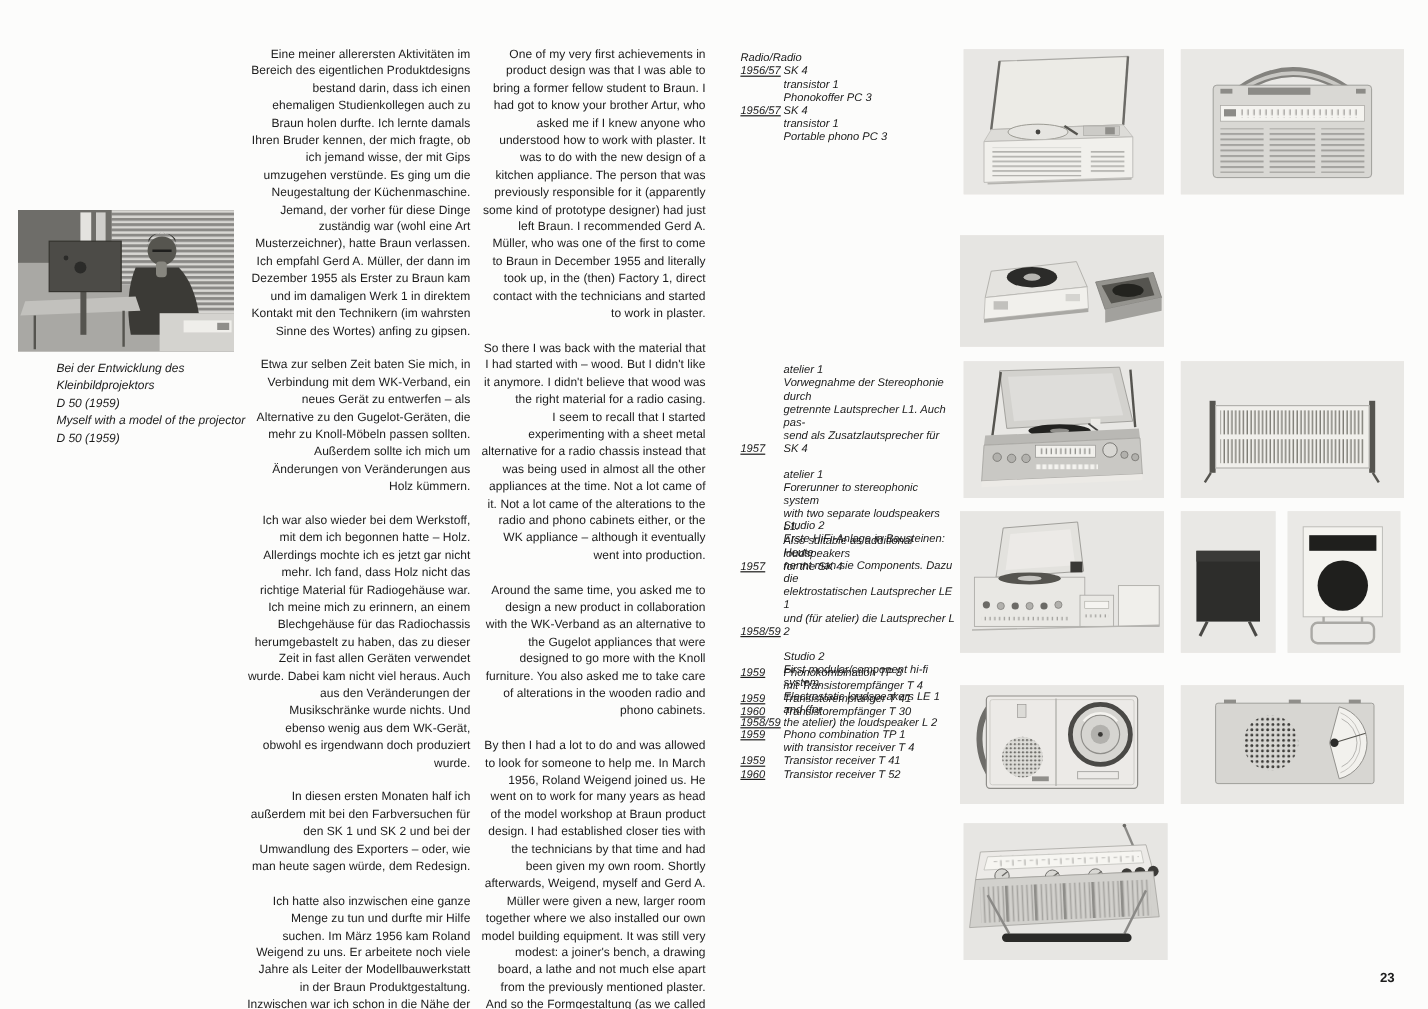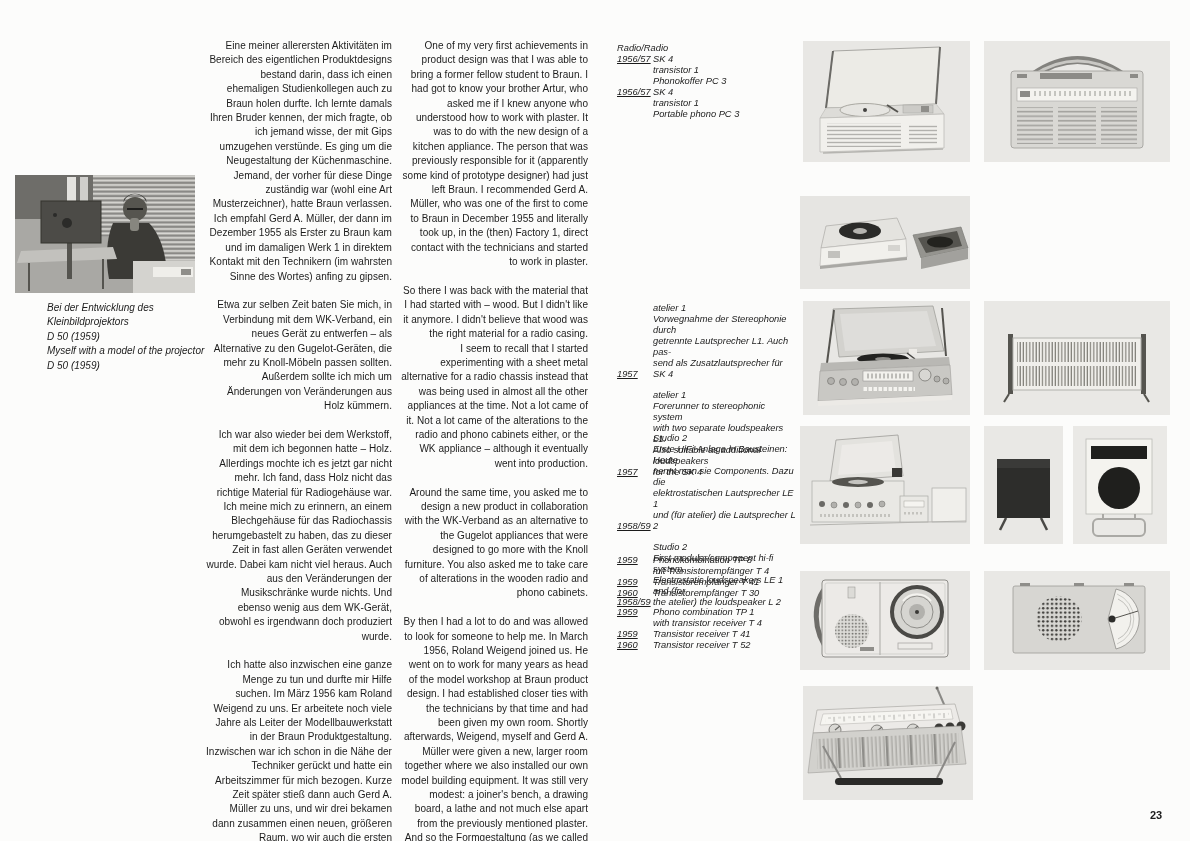--- a/index.html
+++ b/index.html
@@ -84,20 +84,21 @@
 
   <div class="caption">Bei der Entwicklung des Kleinbildprojektors
 D 50 (1959)
 Myself with a model of the projector
 D 50 (1959)</div>
 
   <section class="col col-german">
       <p class="para">Eine meiner allerersten Aktivitäten im Bereich des eigentlichen Produktdesigns bestand darin, dass ich einen ehemaligen Studienkollegen auch zu Braun holen durfte. Ich lernte damals Ihren Bruder kennen, der mich fragte, ob ich jemand wisse, der mit Gips umzugehen verstünde. Es ging um die Neugestaltung der Küchenmaschine. Jemand, der vorher für diese Dinge zuständig war (wohl eine Art Musterzeichner), hatte Braun verlassen. Ich empfahl Gerd A. Müller, der dann im Dezember 1955 als Erster zu Braun kam und im damaligen Werk 1 in direktem Kontakt mit den Technikern (im wahrsten Sinne des Wortes) anfing zu gipsen.</p>
       <p class="para">Etwa zur selben Zeit baten Sie mich, in Verbindung mit dem WK-Verband, ein neues Gerät zu entwerfen – als Alternative zu den Gugelot-Geräten, die mehr zu Knoll-Möbeln passen sollten. Außerdem sollte ich mich um Änderungen von Veränderungen aus Holz kümmern.</p>
       <p class="para">Ich war also wieder bei dem Werkstoff, mit dem ich begonnen hatte – Holz. Allerdings mochte ich es jetzt gar nicht mehr. Ich fand, dass Holz nicht das richtige Material für Radiogehäuse war. Ich meine mich zu erinnern, an einem Blechgehäuse für das Radiochassis herumgebastelt zu haben, das zu dieser Zeit in fast allen Geräten verwendet wurde. Dabei kam nicht viel heraus. Auch aus den Veränderungen der Musikschränke wurde nichts. Und ebenso wenig aus dem WK-Gerät, obwohl es irgendwann doch produziert wurde.</p>
+      <p class="para">In diesen ersten Monaten half ich außerdem mit bei den Farbversuchen für den SK 1 und SK 2 und bei der Umwandlung des Exporters – oder, wie man heute sagen würde, dem Redesign.</p>
       <p class="para">Ich hatte also inzwischen eine ganze Menge zu tun und durfte mir Hilfe suchen. Im März 1956 kam Roland Weigend zu uns. Er arbeitete noch viele Jahre als Leiter der Modellbauwerkstatt in der Braun Produktgestaltung. Inzwischen war ich schon in die Nähe der Techniker gerückt und hatte ein Arbeitszimmer für mich bezogen. Kurze Zeit später stieß dann auch Gerd A. Müller zu uns, und wir drei bekamen dann zusammen einen neuen, größeren Raum, wo wir auch die ersten Einrichtungen für Modellbau aufstellen konnten. Sie waren noch sehr bescheiden. Nebeneinander standen Hobelbank, Reißbrett und Drehbank.</p>
     </section>
 
   <section class="col col-english">
       <p class="para">One of my very first achievements in product design was that I was able to bring a former fellow student to Braun. I had got to know your brother Artur, who asked me if I knew anyone who understood how to work with plaster. It was to do with the new design of a kitchen appliance. The person that was previously responsible for it (apparently some kind of prototype designer) had just left Braun. I recommended Gerd A. Müller, who was one of the first to come to Braun in December 1955 and literally took up, in the (then) Factory 1, direct contact with the technicians and started to work in plaster.</p>
       <p class="para">So there I was back with the material that I had started with – wood. But I didn't like it anymore. I didn't believe that wood was the right material for a radio casing.
 I seem to recall that I started experimenting with a sheet metal alternative for a radio chassis instead that was being used in almost all the other appliances at the time. Not a lot came of it. Not a lot came of the alterations to the radio and phono cabinets either, or the WK appliance – although it eventually went into production.</p>
       <p class="para">Around the same time, you asked me to design a new product in collaboration with the WK-Verband  as an alternative to the Gugelot appliances that were designed to go more with the Knoll furniture. You also asked me to take care of alterations in the wooden radio and phono cabinets.</p>
       <p class="para">By then I had a lot to do and was allowed to look for someone to help me. In March 1956, Roland Weigend joined us. He went on to work for many years as head of the model workshop at Braun product design. I had established closer ties with the technicians by that time and had been given my own room. Shortly afterwards, Weigend, myself and Gerd A. Müller were given a new, larger room together where we also installed our own model building equipment. It was still very modest: a joiner's bench, a drawing board, a lathe and not much else apart from the previously mentioned plaster. And so the Formgestaltung (as we called design back then) department was born.</p>
     </section>

